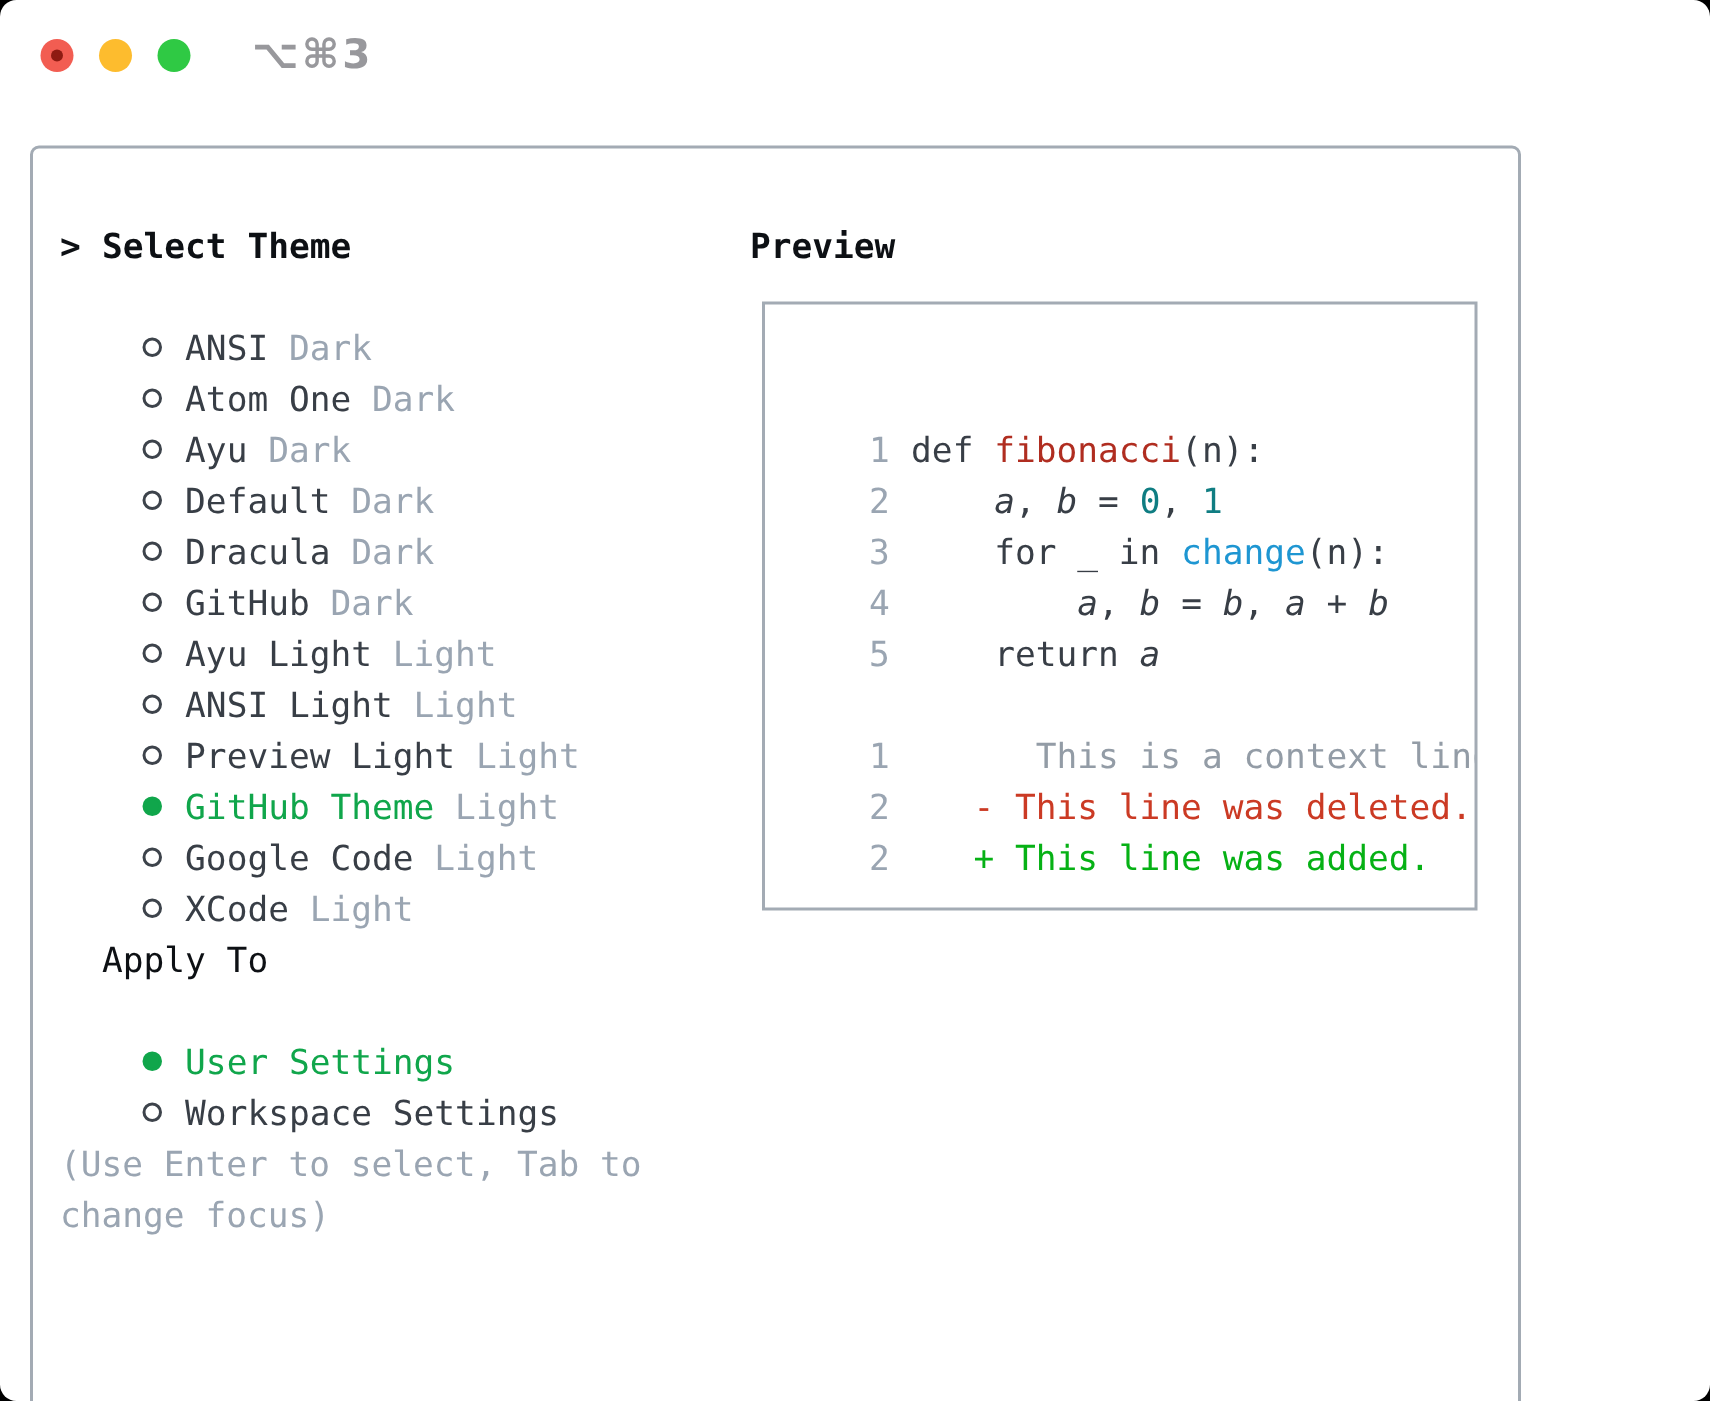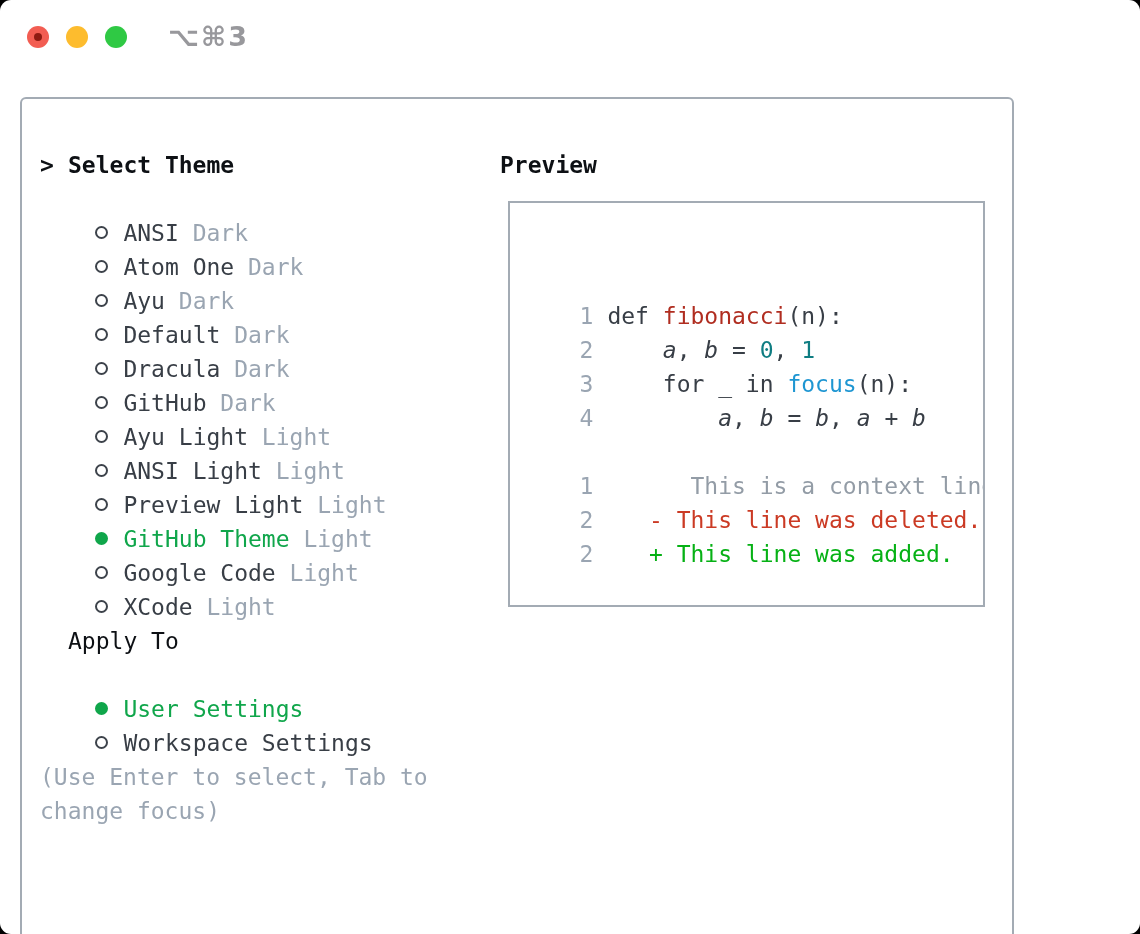--- a/index.html
+++ b/index.html
@@ -65,21 +65,21 @@
   .applyto{color:var(--heading-black);}
   .opt-variant{color:var(--muted-gray);margin-left:1ch;}
   .hint-line{color:var(--muted-gray);}
   .left-col{position:absolute;left:18px;top:49px;width:450px;}
   .option-row{cursor:pointer;}
   
   .right-col{position:absolute;left:478px;top:49px;width:500px;}
   .preview-box{
     margin-left:8px;margin-top:19px;width:477px;height:406px;
     border:2px solid var(--border-gray);background:#fff;
-    padding:62px 0 0 14px;overflow:hidden;
+    padding:47px 0 0 14px;overflow:hidden;
   }
   .code-row{height:34px;line-height:34px;white-space:pre;font-size:23px;}
   .ln{display:inline-block;width:28px;color:var(--muted-gray);}
   .seg-plain{color:var(--text-dark);}
   .seg-function{color:var(--function-red);}
   .seg-number{color:var(--number-teal);}
   .seg-builtin{color:var(--builtin-blue);}
   .seg-variable{color:var(--text-dark);font-style:italic;}
   .seg-context{color:#939ca6;}
   .seg-deleted{color:var(--deleted-red);}
@@ -168,24 +168,27 @@
       <div class="row"><span class="heading">Preview</span></div>
       <div class="preview-box">
         <div>
             <div class="code-row">
     <span class="ln">1</span><span class="content"><span class="seg-plain">def </span><span class="seg-function">fibonacci</span><span class="seg-plain">(n):</span></span>
   </div>
             <div class="code-row">
     <span class="ln">2</span><span class="content"><span class="seg-plain">    </span><span class="seg-variable">a</span><span class="seg-plain">, </span><span class="seg-variable">b</span><span class="seg-plain"> = </span><span class="seg-number">0</span><span class="seg-plain">, </span><span class="seg-number">1</span></span>
   </div>
             <div class="code-row">
-    <span class="ln">3</span><span class="content"><span class="seg-plain">    for _ in </span><span class="seg-builtin">focus</span><span class="seg-plain">(n):</span></span>
+    <span class="ln">3</span><span class="content"><span class="seg-plain">    for _ in </span><span class="seg-builtin">change</span><span class="seg-plain">(n):</span></span>
   </div>
             <div class="code-row">
     <span class="ln">4</span><span class="content"><span class="seg-plain">        </span><span class="seg-variable">a</span><span class="seg-plain">, </span><span class="seg-variable">b</span><span class="seg-plain"> = </span><span class="seg-variable">b</span><span class="seg-plain">, </span><span class="seg-variable">a</span><span class="seg-plain"> + </span><span class="seg-variable">b</span></span>
+  </div>
+            <div class="code-row">
+    <span class="ln">5</span><span class="content"><span class="seg-plain">    return </span><span class="seg-variable">a</span></span>
   </div>
             <div class="code-row">
     <span class="ln"></span><span class="content"></span>
   </div>
             <div class="code-row">
     <span class="ln">1</span><span class="content"><span class="seg-context">      This is a context line.</span></span>
   </div>
             <div class="code-row">
     <span class="ln">2</span><span class="content"><span class="seg-deleted">   - This line was deleted.</span></span>
   </div>

